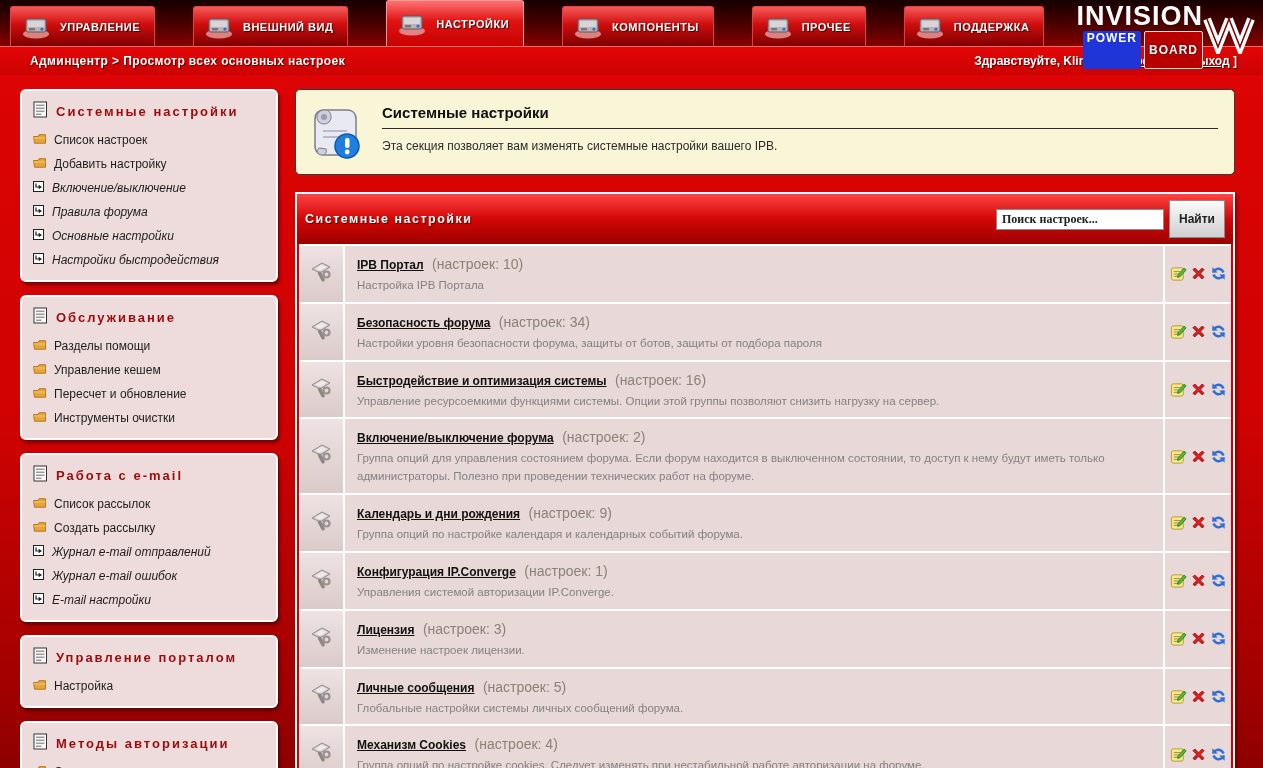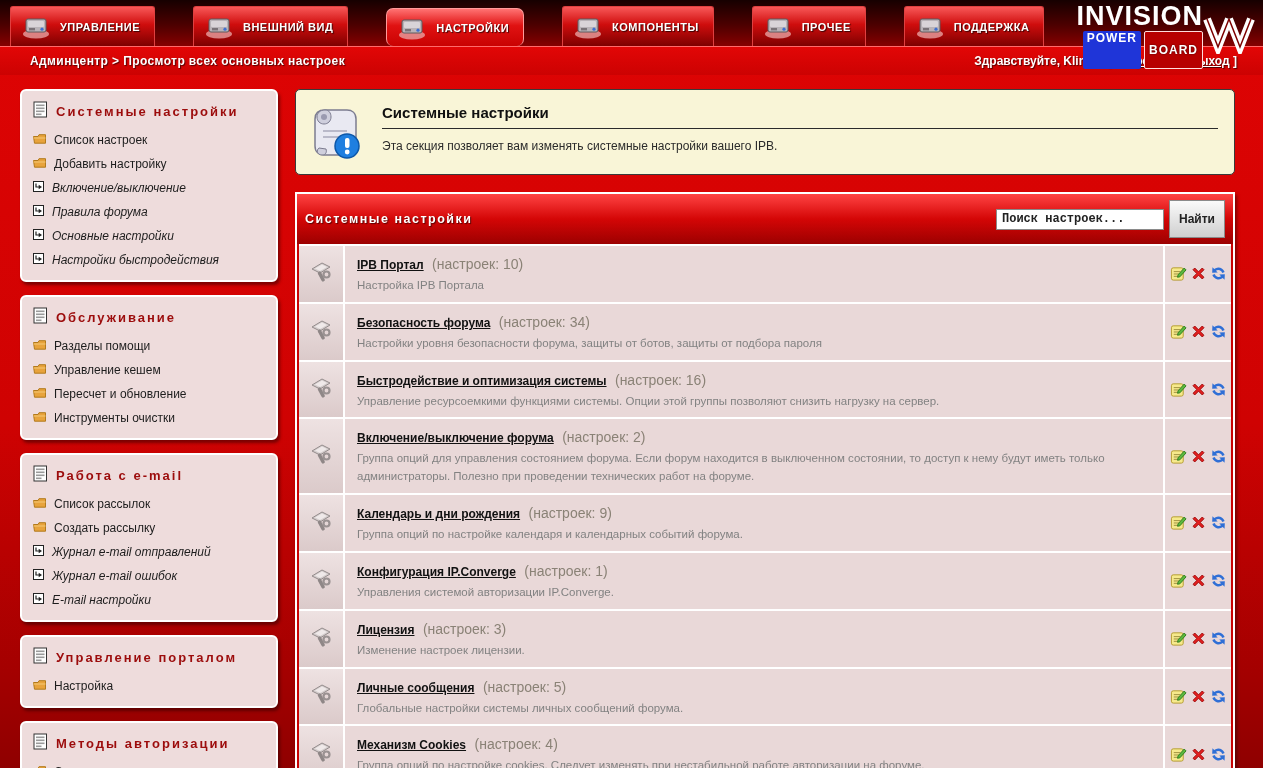--- a/index.html
+++ b/index.html
@@ -8,22 +8,22 @@
   .page { width:1263px; height:768px; overflow:hidden; position:relative;
           background:linear-gradient(180deg,#df0404 0%,#cf0202 55%,#a30000 88%,#8f0000 100%); }
 
   
   .topbar { height:46px; background:linear-gradient(180deg,#160000 0%,#4d0000 55%,#860000 100%);
             display:flex; align-items:flex-end; padding-left:10px; position:relative; }
   .tab-bar { display:flex; align-items:flex-end; height:46px;gap:36px; }
   .tab { display:flex; align-items:center; gap:7px; height:40px; margin-right:2px; padding:0 14px 0 8px;
          border:1px solid #e04040; border-bottom:none; border-radius:3px 3px 0 0; cursor:pointer;
          background:linear-gradient(180deg,#f85858 0%,#cf0d0d 45%,#7d0000 100%); }
-  .tab.active { height:38px; border-color:#ff9a9a;
-         background:linear-gradient(180deg,#ff7272 0%,#e01212 45%,#c90202 100%);border-radius:7px; }
+  .tab.active { height:46px; border-color:#ff9a9a;
+         background:linear-gradient(180deg,#ff7272 0%,#e01212 45%,#c90202 100%); }
   .tab-label { color:#fff; font-size:11px; font-weight:bold; letter-spacing:.5px;
                text-shadow:1px 1px 1px rgba(0,0,0,.7); white-space:nowrap; }
   .tab-icon-wrap { width:34px; height:26px; display:flex; align-items:center; justify-content:center; }
 
   
   .logo { position:absolute; right:8px; top:3px; display:flex; align-items:center; }
   .logo-text { display:flex; flex-direction:column; align-items:flex-end; line-height:1; }
   .logo-invision { color:#fff; font-size:27px; font-weight:900; letter-spacing:1px; }
   .logo-sub { display:flex; gap:3px; margin-top:1px; }
   .logo-power { background:#1f35d8; color:#fff; font-size:12px; font-weight:900; padding:1px 4px;
@@ -67,21 +67,21 @@
   .info-desc { font-size:12px; color:#2b2b2b; }
 
   
   .panel { border:2px solid #fff; box-shadow:2px 3px 3px rgba(40,0,0,.5); }
   .tbl-header { display:flex; align-items:center; padding:6px 8px;
                 background:linear-gradient(180deg,#ff4343 0%,#d40606 50%,#9c0000 100%); }
   .tbl-title { flex:1; color:#fff; font-size:12.5px; font-weight:bold; letter-spacing:1.5px;
                text-shadow:1px 1px 1px rgba(60,0,0,.8); }
   .search-input { width:168px; height:21px; border:1px solid #8a8a8a; background:#fff; color:#222;
                   font-size:12px; font-weight:bold; padding:1px 5px; margin-right:5px;
-                  font-family:Liberation Mono, monospace; }
+                  font-family:Liberation Serif, serif; }
   .search-btn { height:38px; padding:0 9px; font-size:12px; font-weight:bold; color:#222;
                 background:linear-gradient(180deg,#fafafa,#cfcfcf); border:1px solid #8a8a8a;
                 cursor:pointer; font-family:"Liberation Sans",sans-serif; }
   .rows { border-left:2px solid #c90202; border-right:2px solid #c90202; background:#e9d8d8; }
   .row { display:flex; align-items:stretch; border-top:2px solid #fff; background:#e9d8d8; }
   .cell-icon { flex:0 0 46px; display:flex; align-items:center; justify-content:center;
                border-right:2px solid #fff; background:linear-gradient(180deg,#eee2e2 0%,#dbcaca 100%); }
   .cell-main { flex:1; padding:6px 10px 7px 12px; }
   .cell-actions { flex:0 0 68px; display:flex; align-items:center; justify-content:center; gap:3px;
                   border-left:2px solid #fff; }

